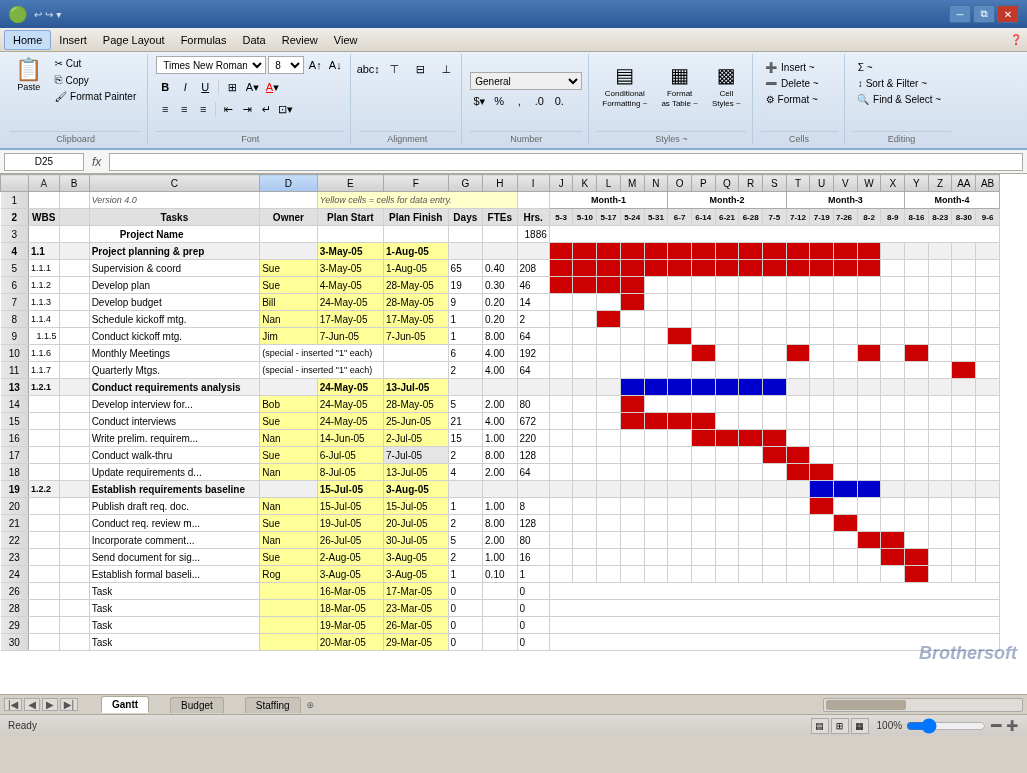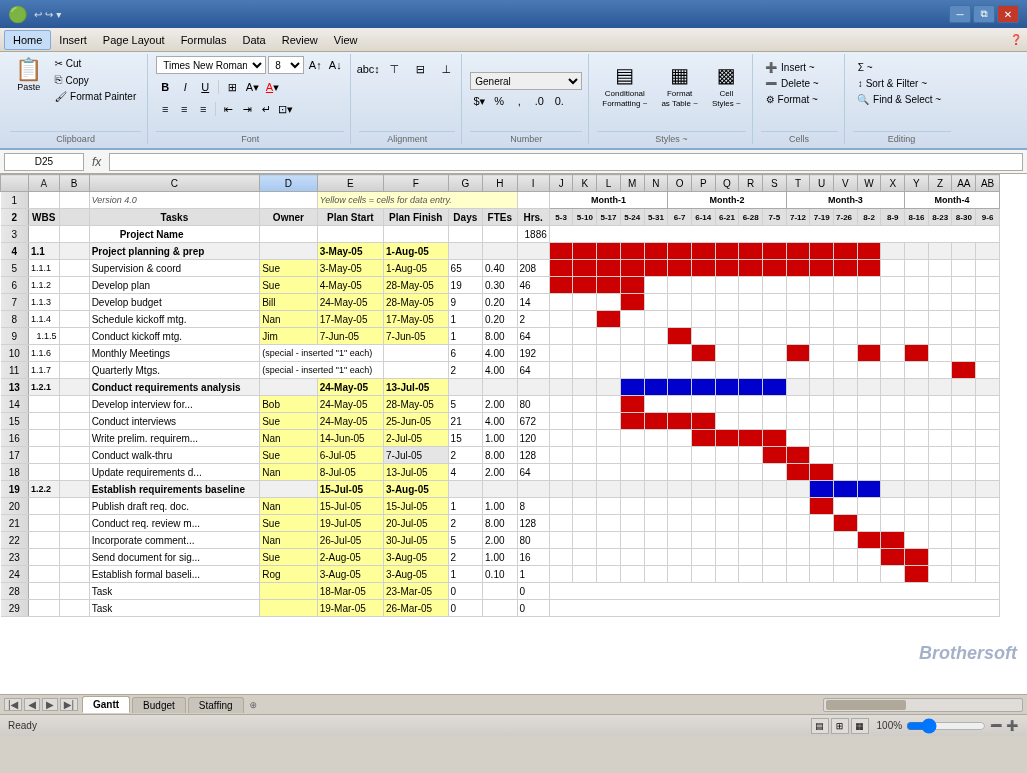--- a/index.html
+++ b/index.html
@@ -157,20 +157,21 @@
     .status-right { display: flex; align-items: center; gap: 8px; }
     .sheet-tab {
       padding: 2px 10px;
       border: 1px solid #b0a898;
       border-bottom: none;
       background: #c8c4bc;
       font-size: 10px;
       cursor: pointer;
       border-radius: 3px 3px 0 0;
       margin-right: 2px;
+      margin-left: 19px;
     }
     .sheet-tab.active {
       background: white;
       font-weight: bold;
       border-bottom: 1px solid white;
     }
 
     
     .watermark {
       position: absolute;
@@ -857,21 +858,21 @@
         <tr>
           <td class="row-num">16</td>
           <td></td>
           <td></td>
           <td>Write prelim. requirem...</td>
           <td style="background:#ffff99;">Nan</td>
           <td style="background:#ffff99;">14-Jun-05</td>
           <td style="background:#ffff99;">2-Jul-05</td>
           <td>15</td>
           <td>1.00</td>
-          <td>120</td>
+          <td>220</td>
           <td></td>
           <td></td>
           <td></td>
           <td></td>
           <td></td>
           <td></td>
           <td style="background:#cc0000;"></td>
           <td style="background:#cc0000;"></td>
           <td style="background:#cc0000;"></td>
           <td style="background:#cc0000;"></td>
@@ -1137,40 +1138,66 @@
           <td></td>
           <td></td>
           <td style="background:#cc0000;width:4px;"></td>
           <td></td>
           <td></td>
           <td></td>
         </tr>
 
 
         <tr>
+          <td class="row-num">26</td>
+          <td></td>
+          <td></td>
+          <td>Task</td>
+          <td style="background:#ffff99;"></td>
+          <td style="background:#ffff99;">16-Mar-05</td>
+          <td style="background:#ffff99;">17-Mar-05</td>
+          <td>0</td>
+          <td></td>
+          <td>0</td>
+          <td colspan="19"></td>
+        </tr>
+        <tr>
           <td class="row-num">28</td>
           <td></td>
           <td></td>
           <td>Task</td>
           <td style="background:#ffff99;"></td>
           <td style="background:#ffff99;">18-Mar-05</td>
           <td style="background:#ffff99;">23-Mar-05</td>
           <td>0</td>
           <td></td>
           <td>0</td>
           <td colspan="19"></td>
         </tr>
         <tr>
           <td class="row-num">29</td>
           <td></td>
           <td></td>
           <td>Task</td>
           <td style="background:#ffff99;"></td>
           <td style="background:#ffff99;">19-Mar-05</td>
           <td style="background:#ffff99;">26-Mar-05</td>
+          <td>0</td>
+          <td></td>
+          <td>0</td>
+          <td colspan="19"></td>
+        </tr>
+        <tr>
+          <td class="row-num">30</td>
+          <td></td>
+          <td></td>
+          <td>Task</td>
+          <td style="background:#ffff99;"></td>
+          <td style="background:#ffff99;">20-Mar-05</td>
+          <td style="background:#ffff99;">29-Mar-05</td>
           <td>0</td>
           <td></td>
           <td>0</td>
           <td colspan="19"></td>
         </tr>
 
       </tbody>
     </table>
   </div>
 

